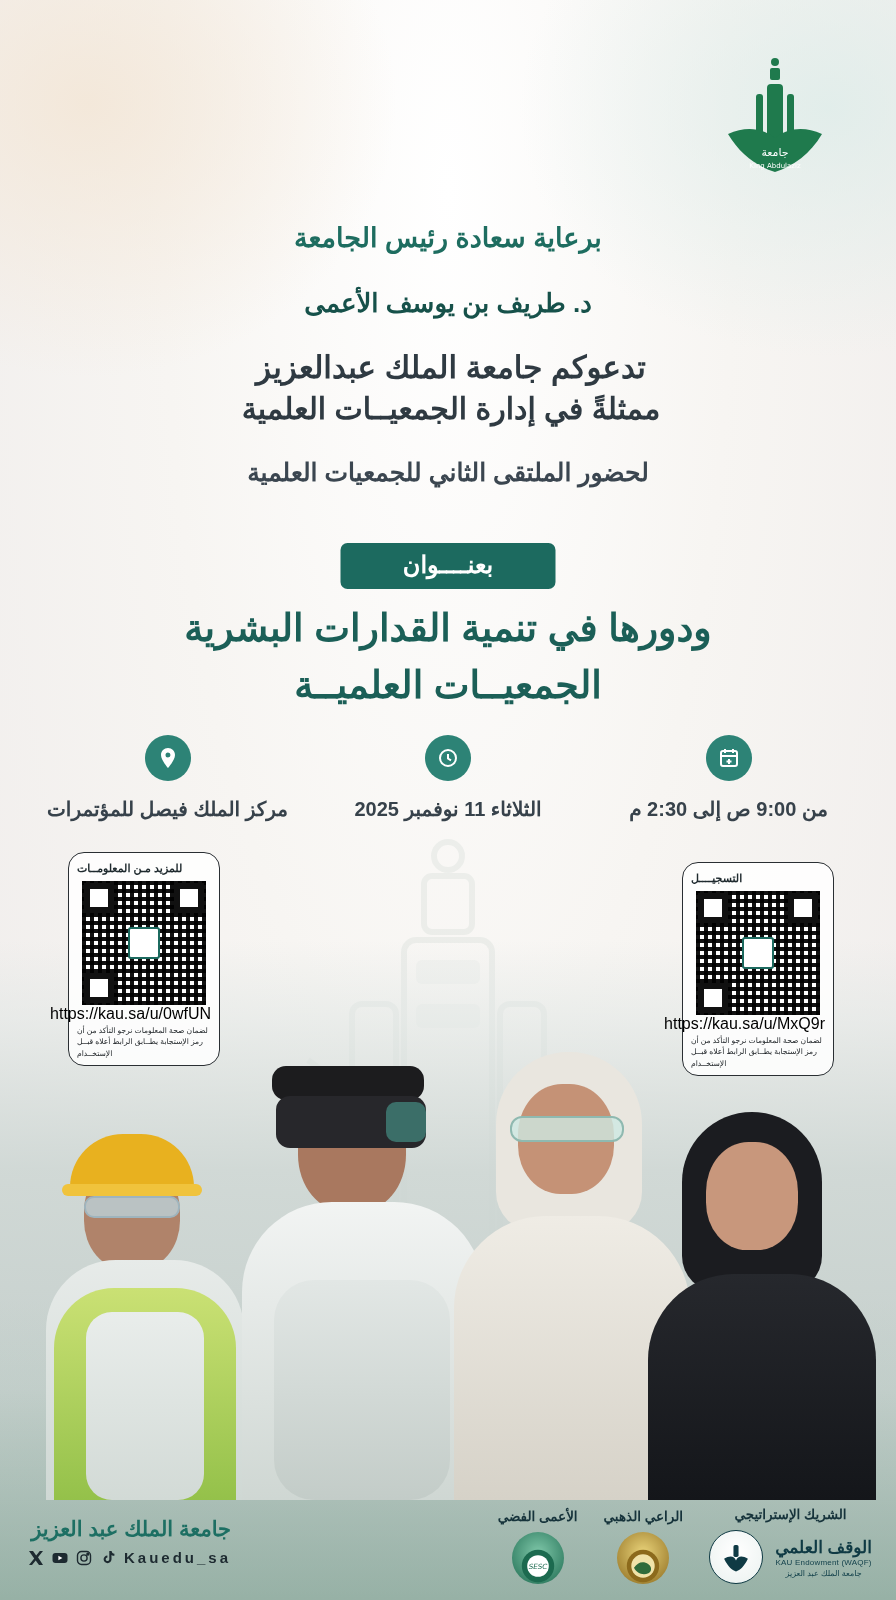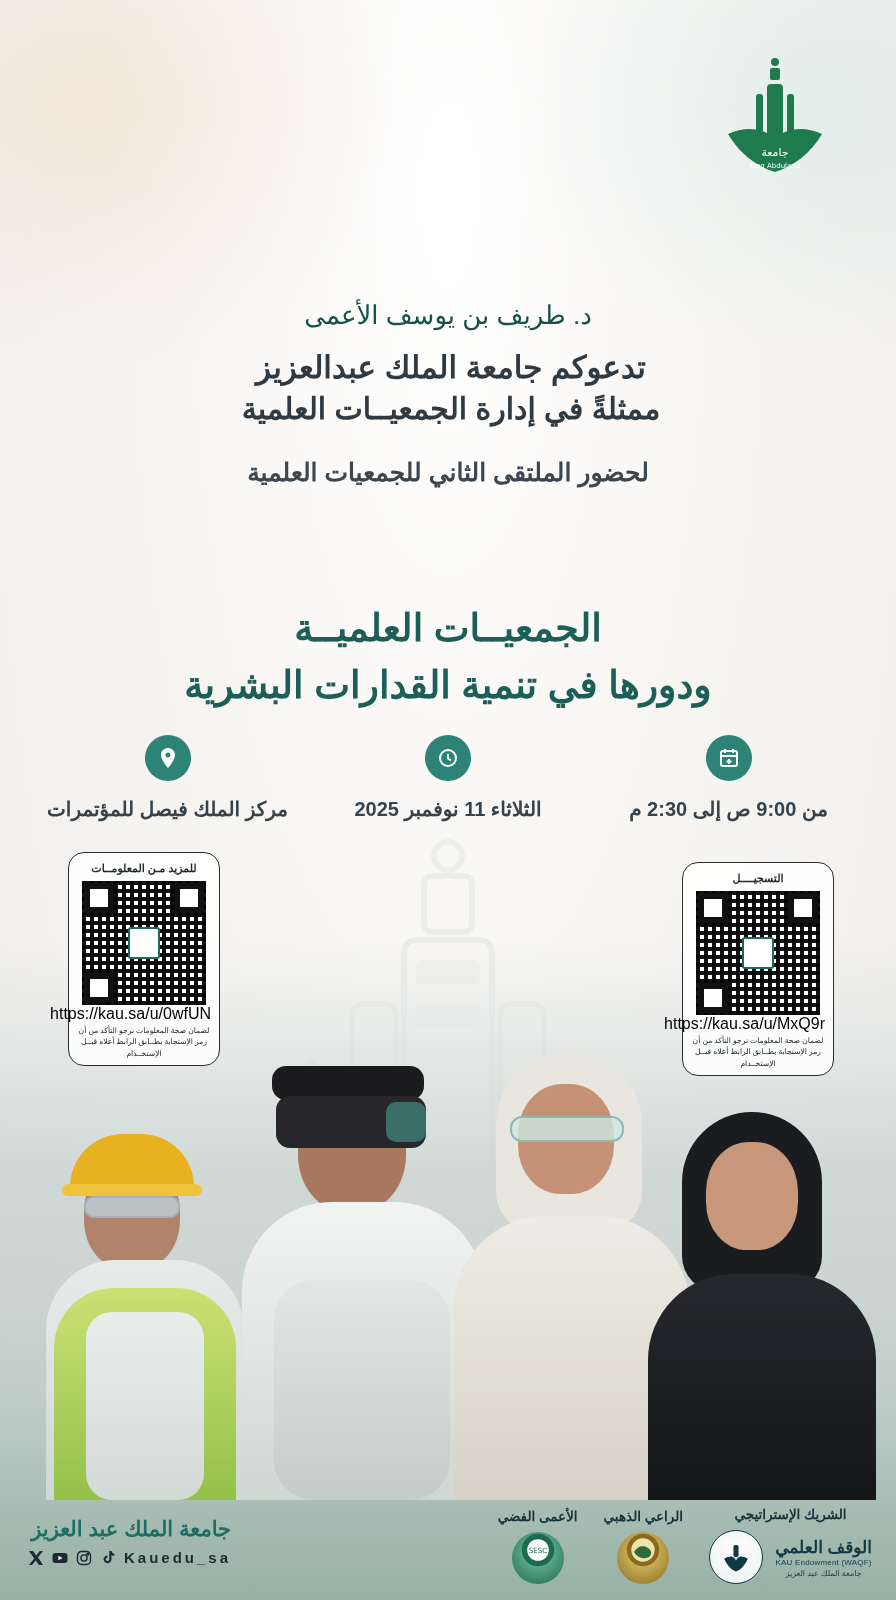--- a/index.html
+++ b/index.html
@@ -57,22 +57,22 @@
   }
   .logo-right { position: absolute; right: 56px; top: 50px; width: 130px; height: 130px; }
 
   
   .center { text-align: center; }
   .patron {
     position: absolute; top: 222px; left: 0; right: 0;
     font-size: 27px; font-weight: bold; color: #1e6d60;
   }
   .patron-name {
-    position: absolute; top: 300px; left: 0; right: 0;
-    font-size: 26px; font-weight: normal; color: #16514a;
+    position: absolute; top: 288px; left: 0; right: 0;
+    font-size: 26px; font-weight: bold; color: #16514a;
   }
   .invite {
     position: absolute; top: 348px; left: 0; right: 0;
     font-size: 31px; font-weight: bold; color: #2f3a42; line-height: 1.32; padding-left: 6px;
   }
   .invite .l2 { font-size: 30px; }
   .invite-sub {
     position: absolute; top: 458px; left: 0; right: 0;
     font-size: 25px; color: #3b4650; font-weight: 600;
   }
@@ -101,21 +101,21 @@
   }
   .info-item .pin.drop { border-radius: 50% 50% 50% 50%; }
   .info-item .pin svg { width: 24px; height: 24px; }
   .info-item .txt { font-size: 20px; color: #37424b; font-weight: 600; }
 
   
   .qr-box {
     position: absolute; width: 152px;
     border: 1.6px solid #2a2f33; border-radius: 16px;
     background: rgba(255,255,255,.86);
-    padding: 8px 8px 6px; text-align: center;
+    padding: 8px 8px 6px; text-align: left;
   }
   .qr-box.left { left: 68px; top: 852px; }
   .qr-box.right { right: 62px; top: 862px; }
   .qr-box .cap {
     font-size: 11px; font-weight: bold; color: #1f2a2e; line-height: 1.35;
     letter-spacing: 2px; margin-bottom: 5px;
   }
   .qr {
     width: 124px; height: 124px; margin: 0 auto;
     background-color: #ffffff;
@@ -152,23 +152,24 @@
     position: absolute; right: 24px; bottom: 16px;
     display: flex; flex-direction: row; align-items: flex-end; gap: 26px;
   }
   .sp { text-align: center; }
   .sp .lbl {
     font-size: 13.5px; font-weight: bold; color: #16333b; margin-bottom: 8px;
   }
   .sp .logos { display: flex; align-items: center; justify-content: center; gap: 12px; }
   .sp .badge {
     width: 52px; height: 52px; border-radius: 50%;
-    display: flex; align-items: flex-start; justify-content: center;
+    display: flex; align-items: flex-end; justify-content: center;
     font-size: 7px; color: #fff; text-align: center; line-height: 1.1;
     overflow: hidden;
+    font-style: italic;
   }
   .sp .badge.sesc { background: radial-gradient(circle at 50% 40%, #7fc7a9, #1c6a4f); }
   .sp .badge.gold { background: radial-gradient(circle at 50% 40%, #e9d37a, #8c6a1c); }
   .waqf { text-align: center; }
   .waqf .ar { font-size: 17px; font-weight: bold; color: #0f3a44; }
   .waqf .en { font-size: 8px; color: #14424c; letter-spacing: .2px; }
   .waqf .sub { font-size: 8px; color: #14424c; margin-top: 2px; }
   .kau-seal {
     width: 54px; height: 54px; border-radius: 50%;
     background: radial-gradient(circle at 50% 40%, #ffffff, #eaf1ef);
@@ -275,32 +276,34 @@
           <rect x="60" y="18" width="10" height="12" rx="2"></rect>
           <circle cx="65" cy="12" r="4"></circle>
         </g>
         <path d="M18 84 C36 76 52 78 65 88 C78 78 94 76 112 84 C100 104 84 116 65 122 C46 116 30 104 18 84 Z" fill="#1f7a4d"></path>
         <text x="65" y="106" font-size="11" fill="#ffffff" text-anchor="middle" font-family="DejaVu Sans">جامعة</text>
         <text x="65" y="118" font-size="7" fill="#ffffff" text-anchor="middle" font-family="DejaVu Sans">King Abdulaziz</text>
       </svg>
     </div>
   </div>
 
+  <div class="patron center">برعاية سعادة رئيس الجامعة</div>
   <div class="patron-name center">د. طريف بن يوسف الأعمى</div>
 
   <div class="invite center">
     <div>تدعوكم جامعة الملك عبدالعزيز</div>
     <div class="l2">ممثلةً في إدارة الجمعيــات العلمية</div>
   </div>
   <div class="invite-sub center">لحضور الملتقى الثاني للجمعيات العلمية</div>
 
+  <div class="title-chip">بعنــــوان</div>
 
   <div class="main-title center">
+    <div>ودورها في تنمية القدارات البشرية</div>
     <div>الجمعيــات العلميــة</div>
-    <div>ودورها في تنمية القدارات البشرية</div>
   </div>
 
   <div class="info-row">
     <div class="info-item">
       <div class="pin drop">
         <svg viewBox="0 0 24 24" fill="#ffffff">
             <path d="M12 2C8.1 2 5 5.1 5 9c0 5.2 7 13 7 13s7-7.8 7-13c0-3.9-3.1-7-7-7zm0 9.5A2.5 2.5 0 1 1 12 6.5a2.5 2.5 0 0 1 0 5z"></path>
           </svg>
       </div>
       <div class="txt">مركز الملك فيصل للمؤتمرات</div>

